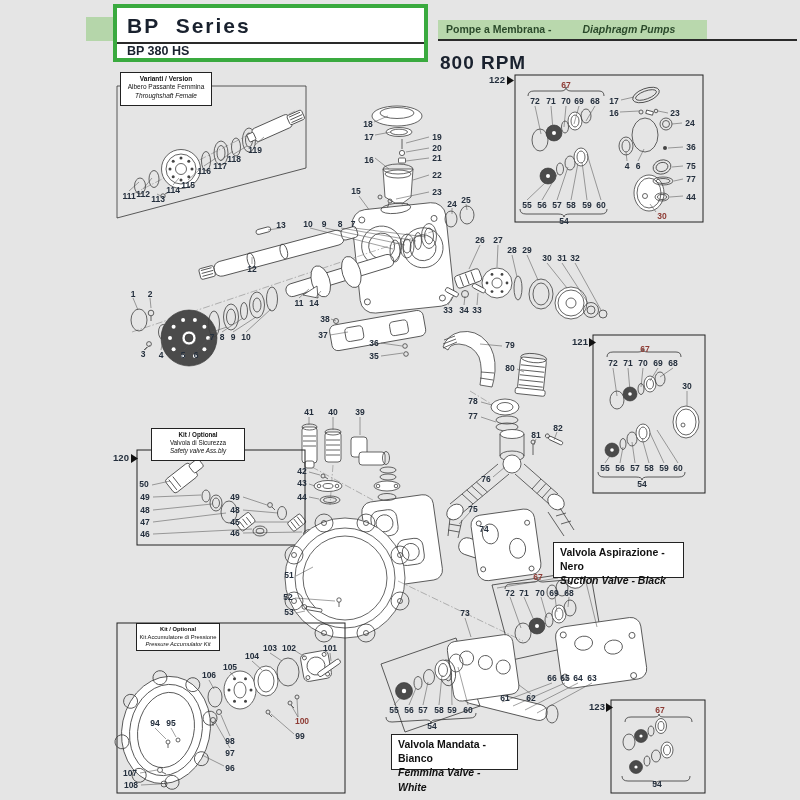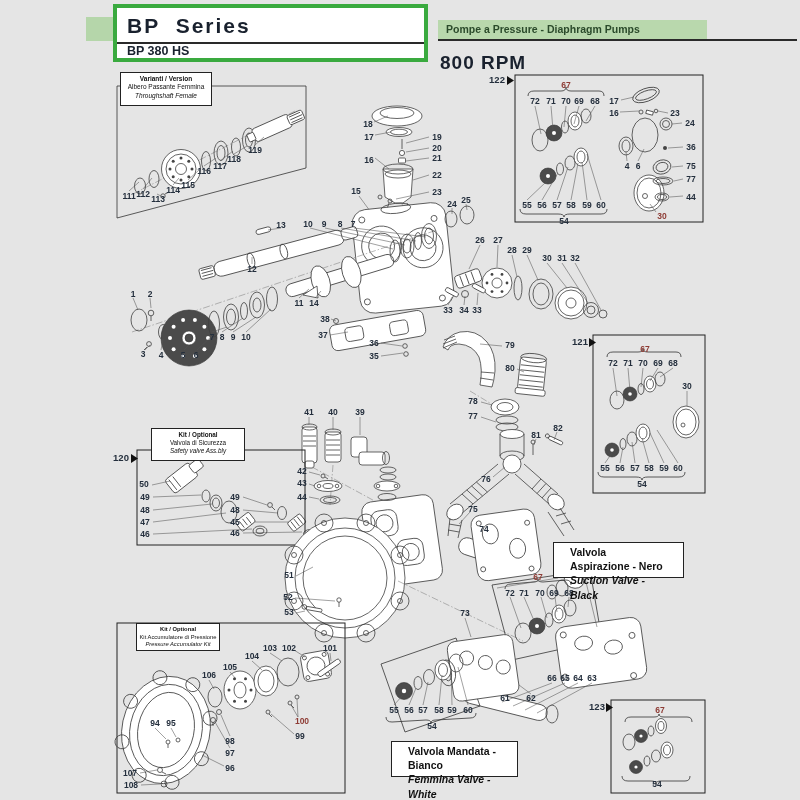--- a/index.html
+++ b/index.html
@@ -9,38 +9,38 @@
   .brand-tab{position:absolute;left:86px;top:17px;width:28px;height:24px;background:#b5d6aa;}
   .series-box{position:absolute;left:113px;top:4px;width:315px;height:58px;border:4px solid #3aaa3f;
               background:#fff;box-sizing:border-box;}
   .series-title{height:34px;border-bottom:2px solid #2a2a2a;padding-left:10px;
                 font-size:21px;font-weight:bold;color:#19212e;letter-spacing:2px;word-spacing:8px;
                 line-height:36px;white-space:nowrap;}
   .series-model{padding-left:10px;font-size:12.5px;font-weight:bold;color:#19212e;line-height:15px;}
   .banner{position:absolute;left:438px;top:20px;width:269px;height:19px;background:#b9d8ad;
           font-size:10.5px;font-weight:bold;color:#2b4a2b;line-height:19px;padding-left:8px;
           box-sizing:border-box;white-space:nowrap;}
-  .banner .i{}
+  .banner .i{font-style:italic;margin-left:28px;}
   .banner-rule{position:absolute;left:438px;top:39px;width:359px;border-top:2px solid #2a2a2a;}
   .rpm{position:absolute;left:440px;top:52px;font-size:19px;font-weight:bold;color:#19212e;letter-spacing:1px;}
   
   .callout{position:absolute;background:#fff;border:1.2px solid #222;text-align:center;
            color:#111;box-sizing:border-box;padding:2px 1px;line-height:1.3;}
   .callout .b{font-weight:bold;display:block;}
   .callout .n{display:block;}
   .callout .i{font-style:italic;display:block;}
   .co-variant{left:120px;top:72px;width:92px;height:34px;font-size:6.5px;}
   .co-safety{left:151px;top:428px;width:94px;height:33px;font-size:6.3px;}
   .co-press{left:136px;top:623px;width:84px;height:28px;font-size:5.8px;}
   .valve-callout{position:absolute;background:#fff;border:1.7px solid #222;color:#111;
-                 box-sizing:border-box;text-align:left;padding:2px 16px;font-size:10.5px;line-height:1.35;}
+                 box-sizing:border-box;text-align:left;padding:2px 6px;font-size:10.5px;line-height:1.35;}
   .valve-callout .b{font-weight:bold;display:block;}
   .valve-callout .bi{font-weight:bold;font-style:italic;display:block;}
   .co-suction{left:553px;top:542px;width:131px;height:36px;}
-  .co-delivery{left:391px;top:734px;width:127px;height:36px;margin-top:7px;}
+  .co-delivery{left:391px;top:734px;width:127px;height:36px;}
   
   svg.diagram{position:absolute;left:0;top:0;}
   .s{stroke:#3f3f3f;fill:none;stroke-width:.8;}
   .sf{fill:#fff;stroke:#3f3f3f;stroke-width:.8;}
   .dk{fill:#4b4b4b;stroke:#333;stroke-width:.6;}
   .dot{fill:#444;stroke:none;}
   .ld{stroke:#555;stroke-width:.55;fill:none;}
   .cl{stroke:#888;stroke-width:.6;stroke-dasharray:7 2 1.5 2;fill:none;}
   .bx{fill:none;stroke:#222;stroke-width:1;}
   .qd{fill:none;stroke:#333;stroke-width:.8;}
@@ -53,21 +53,21 @@
 </head>
 <body>
 
 <div class="page">
 
   <div class="brand-tab"></div>
   <div class="series-box">
     <div class="series-title">BP Series</div>
     <div class="series-model">BP 380 HS</div>
   </div>
-  <div class="banner"><span>Pompe a Pressure - </span><span class="i">Diaphragm Pumps</span></div>
+  <div class="banner"><span>Pompe a Membrana - </span><span class="i">Diaphragm Pumps</span></div>
   <div class="banner-rule"></div>
   <div class="rpm">800 RPM</div>
 
   <svg class="diagram" width="800" height="800" viewBox="0 0 800 800">
 
     <g>
       <path class="qd" d="M117,86 L306,86 L306,168 L117,218 Z"></path>
       <path class="cl" d="M133,194 L297,110"></path>
       <ellipse class="s" cx="140" cy="186" rx="5.5" ry="8"></ellipse>
       <ellipse class="s" cx="154" cy="179" rx="5" ry="8.5"></ellipse>

